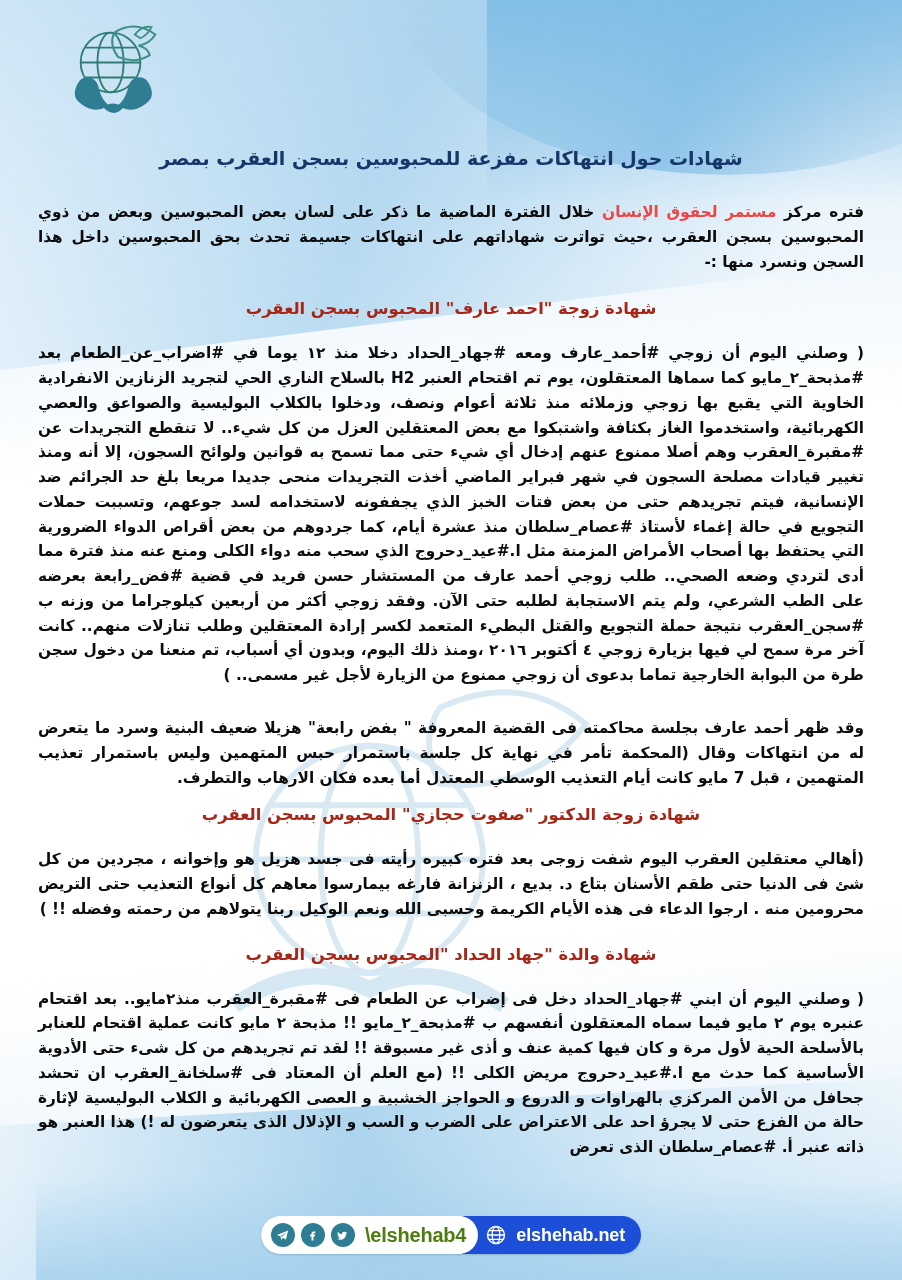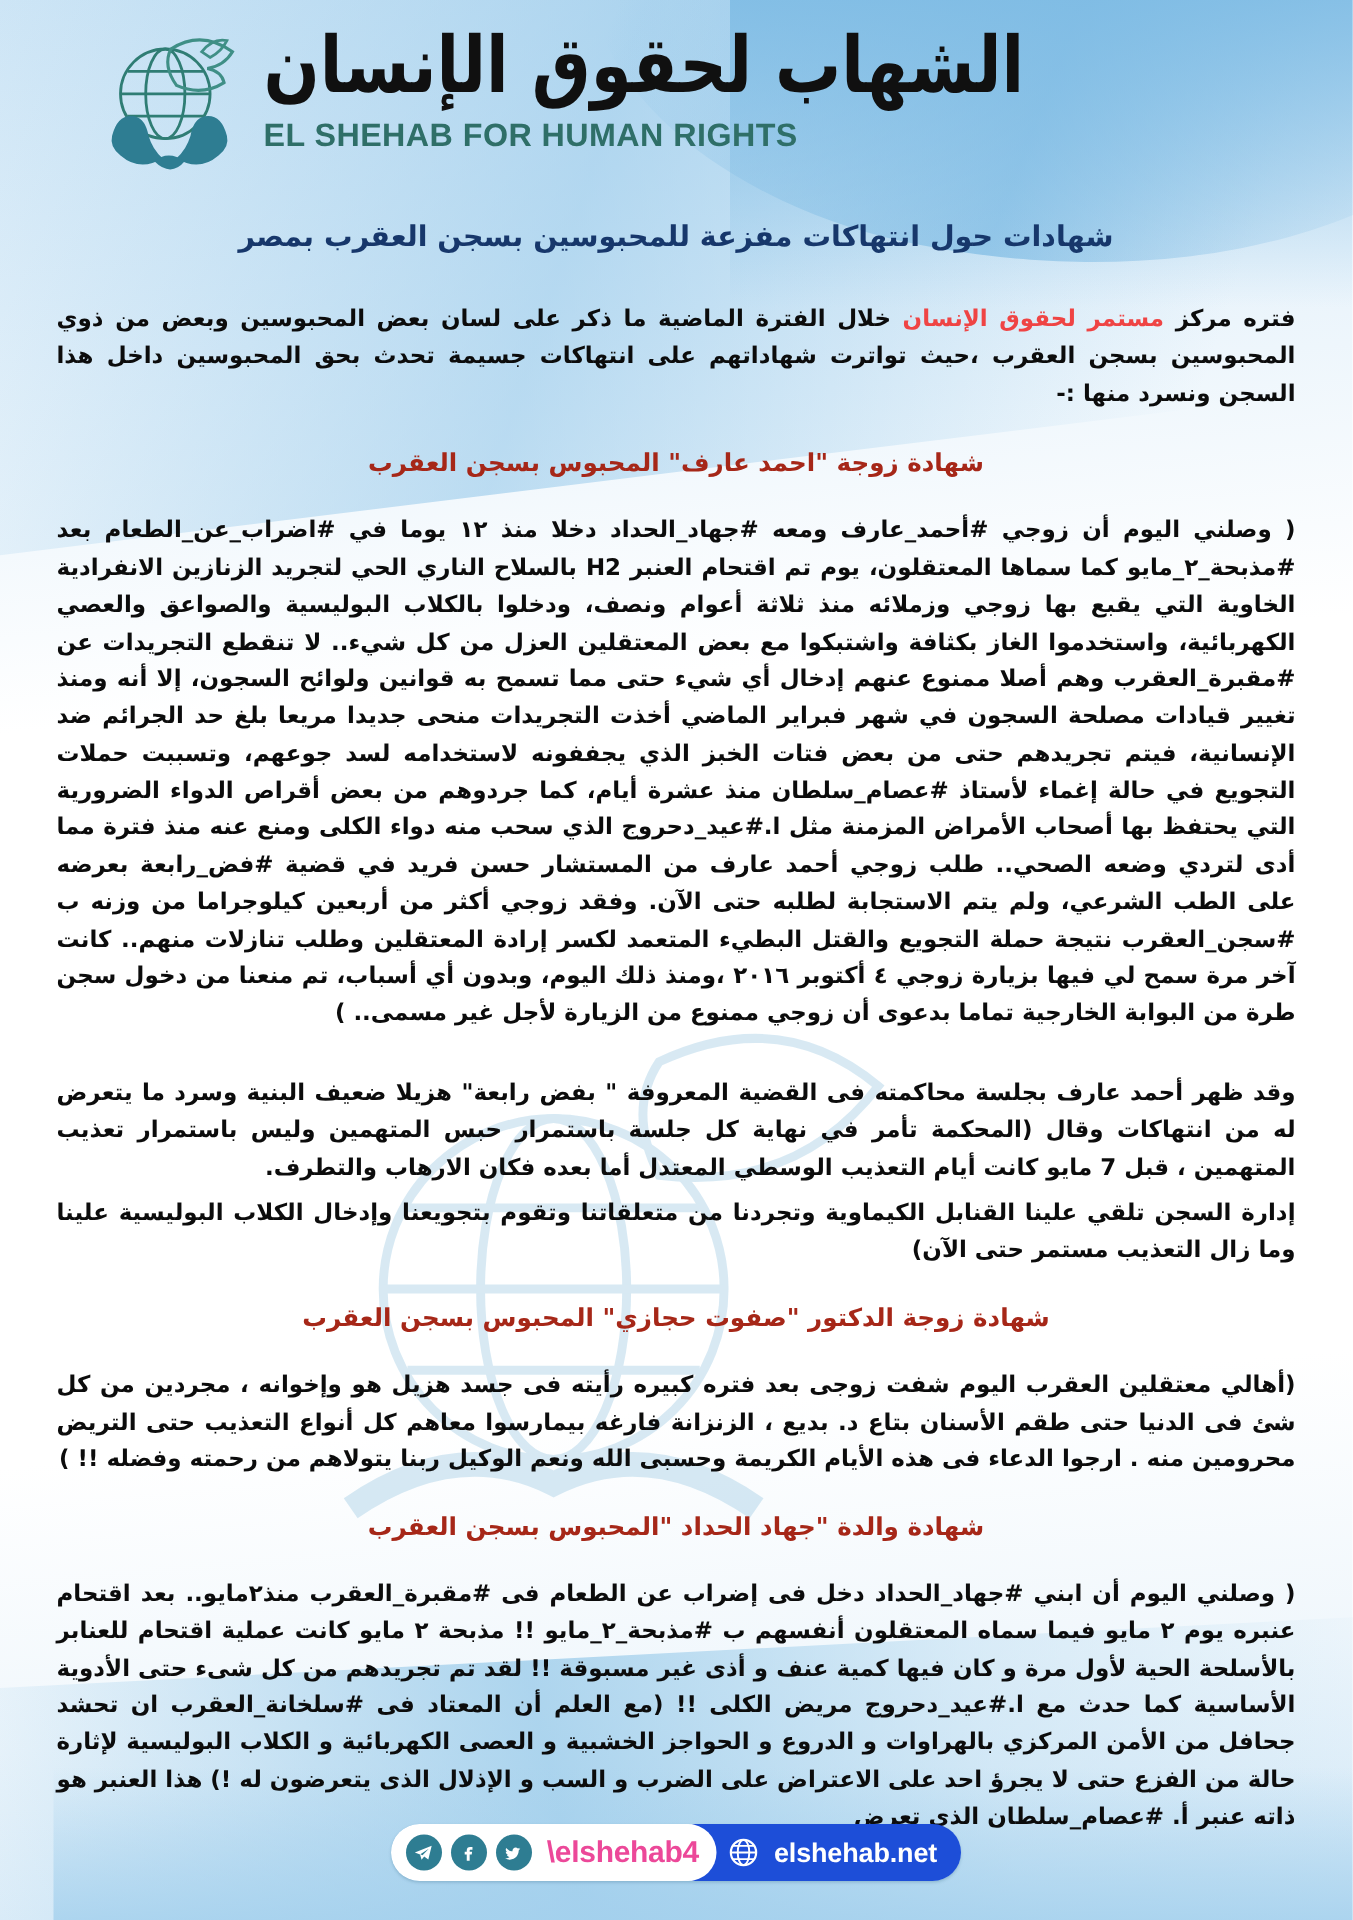--- a/index.html
+++ b/index.html
@@ -234,21 +234,21 @@
     display: flex;
     align-items: center;
     justify-content: center;
     flex: 0 0 24px;
   }
   .social-icon svg { width: 15px; height: 15px; fill: #ffffff; }
   .handle {
     font-family: "Liberation Sans", sans-serif;
     font-size: 20px;
     font-weight: bold;
-    color: #ec4899;
+    color: #4d7c0f;
     letter-spacing: -0.2px;
     margin-left: 4px;
   }
   .pill-right {
     background: #1d4ed8;
     display: flex;
     align-items: center;
     gap: 8px;
     padding: 0 16px 0 10px;
     margin-left: -16px;
@@ -309,38 +309,33 @@
             <path d="M25 36 H79"></path>
             <path d="M25 68 H79"></path>
           </g>
           <path d="M56 20 q22 -14 44 2 q-6 10 -18 12 q10 2 12 10 q-16 10 -34 2 q-10 -14 -4 -26 z" fill="none" stroke="#3f8f86" stroke-width="2.2"></path>
           <path d="M78 22 q8 -10 18 -8 q-4 8 -12 12 z" fill="none" stroke="#3f8f86" stroke-width="2"></path>
           <path d="M14 82 q4 -16 16 -14 q8 2 10 14 q3 10 10 16 q-16 10 -30 -2 q-8 -6 -6 -14 z" fill="#2e7d92"></path>
           <path d="M96 82 q-4 -16 -16 -14 q-8 2 -10 14 q-3 10 -10 16 q16 10 30 -2 q8 -6 6 -14 z" fill="#2e7d92"></path>
           <path d="M44 100 q10 -8 22 0 q-10 12 -22 0 z" fill="#2e7d92"></path>
         </svg>
       </div>
-      <div class="logo-text">
-        <div class="logo-arabic">الشهاب لحقوق الإنسان</div>
-        <div class="logo-latin">EL SHEHAB FOR HUMAN RIGHTS</div>
-      </div>
     </div>
   </div>
 
   <div class="doc-title">شهادات حول انتهاكات مفزعة للمحبوسين بسجن العقرب بمصر</div>
 
   <div class="content">
 
     <p class="para intro"><span>فتره مركز </span><span class="green">مستمر</span><span> </span><span class="green">لحقوق الإنسان</span><span> خلال الفترة الماضية ما ذكر على لسان بعض المحبوسين وبعض من ذوي المحبوسين بسجن العقرب ،حيث تواترت شهاداتهم على انتهاكات جسيمة تحدث بحق المحبوسين داخل هذا السجن ونسرد منها :-</span></p>
 
     <div class="section-head">شهادة زوجة "احمد عارف" المحبوس بسجن العقرب</div>
     <p class="para">( وصلني اليوم أن زوجي #أحمد_عارف ومعه #جهاد_الحداد دخلا منذ ١٢ يوما في #اضراب_عن_الطعام بعد #مذبحة_٢_مايو كما سماها المعتقلون، يوم تم اقتحام العنبر H2 بالسلاح الناري الحي لتجريد الزنازين الانفرادية الخاوية التي يقبع بها زوجي وزملائه منذ ثلاثة أعوام ونصف، ودخلوا بالكلاب البوليسية والصواعق والعصي الكهربائية، واستخدموا الغاز بكثافة واشتبكوا مع بعض المعتقلين العزل من كل شيء.. لا تنقطع التجريدات عن #مقبرة_العقرب وهم أصلا ممنوع عنهم إدخال أي شيء حتى مما تسمح به قوانين ولوائح السجون، إلا أنه ومنذ تغيير قيادات مصلحة السجون في شهر فبراير الماضي أخذت التجريدات منحى جديدا مريعا بلغ حد الجرائم ضد الإنسانية، فيتم تجريدهم حتى من بعض فتات الخبز الذي يجففونه لاستخدامه لسد جوعهم، وتسببت حملات التجويع في حالة إغماء لأستاذ #عصام_سلطان منذ عشرة أيام، كما جردوهم من بعض أقراص الدواء الضرورية التي يحتفظ بها أصحاب الأمراض المزمنة مثل ا.#عيد_دحروج الذي سحب منه دواء الكلى ومنع عنه منذ فترة مما أدى لتردي وضعه الصحي.. طلب زوجي أحمد عارف من المستشار حسن فريد في قضية #فض_رابعة بعرضه على الطب الشرعي، ولم يتم الاستجابة لطلبه حتى الآن. وفقد زوجي أكثر من أربعين كيلوجراما من وزنه ب #سجن_العقرب نتيجة حملة التجويع والقتل البطيء المتعمد لكسر إرادة المعتقلين وطلب تنازلات منهم.. كانت آخر مرة سمح لي فيها بزيارة زوجي ٤ أكتوبر ٢٠١٦ ،ومنذ ذلك اليوم، وبدون أي أسباب، تم منعنا من دخول سجن طرة من البوابة الخارجية تماما بدعوى أن زوجي ممنوع من الزيارة لأجل غير مسمى.. )</p>
     <div class="sp-md"></div>
     <p class="para tight">وقد ظهر أحمد عارف بجلسة محاكمته فى القضية المعروفة " بفض رابعة" هزيلا ضعيف البنية وسرد ما يتعرض له من انتهاكات وقال (المحكمة تأمر في نهاية كل جلسة باستمرار حبس المتهمين وليس باستمرار تعذيب المتهمين ، قبل 7 مايو كانت أيام التعذيب الوسطي المعتدل أما بعده فكان الارهاب والتطرف.</p>
-    <p class="para">إدارة السجن تلقي علينا القنابل الكيماوية وتجردنا من متعلقاتنا وتقوم بتجويعنا وإدخال الكلاب البوليسية علينا وما زال التعذيب مستمر حتى الآن)</p>
 
     <div class="sp-sm"></div>
     <div class="section-head">شهادة زوجة الدكتور "صفوت حجازي" المحبوس بسجن العقرب</div>
     <p class="para">(أهالي معتقلين العقرب اليوم شفت زوجى بعد فتره كبيره رأيته فى جسد هزيل هو وإخوانه ، مجردين من كل شئ فى الدنيا حتى طقم الأسنان بتاع د. بديع ، الزنزانة فارغه بيمارسوا معاهم كل أنواع التعذيب حتى التريض محرومين منه . ارجوا الدعاء فى هذه الأيام الكريمة وحسبى الله ونعم الوكيل ربنا يتولاهم من رحمته وفضله !! )</p>
 
     <div class="sp-sm"></div>
     <div class="section-head">شهادة والدة "جهاد الحداد "المحبوس بسجن العقرب</div>
     <p class="para">( وصلني اليوم أن ابني #جهاد_الحداد دخل فى إضراب عن الطعام فى #مقبرة_العقرب منذ٢مايو.. بعد اقتحام عنبره يوم ٢ مايو فيما سماه المعتقلون أنفسهم ب #مذبحة_٢_مايو !! مذبحة ٢ مايو كانت عملية اقتحام للعنابر بالأسلحة الحية لأول مرة و كان فيها كمية عنف و أذى غير مسبوقة !! لقد تم تجريدهم من كل شىء حتى الأدوية الأساسية كما حدث مع ا.#عيد_دحروج مريض الكلى !! (مع العلم أن المعتاد فى #سلخانة_العقرب ان تحشد جحافل من الأمن المركزي بالهراوات و الدروع و الحواجز الخشبية و العصى الكهربائية و الكلاب البوليسية لإثارة حالة من الفزع حتى لا يجرؤ احد على الاعتراض على الضرب و السب و الإذلال الذى يتعرضون له !) هذا العنبر هو ذاته عنبر أ. #عصام_سلطان الذى تعرض</p>
   </div>
 

